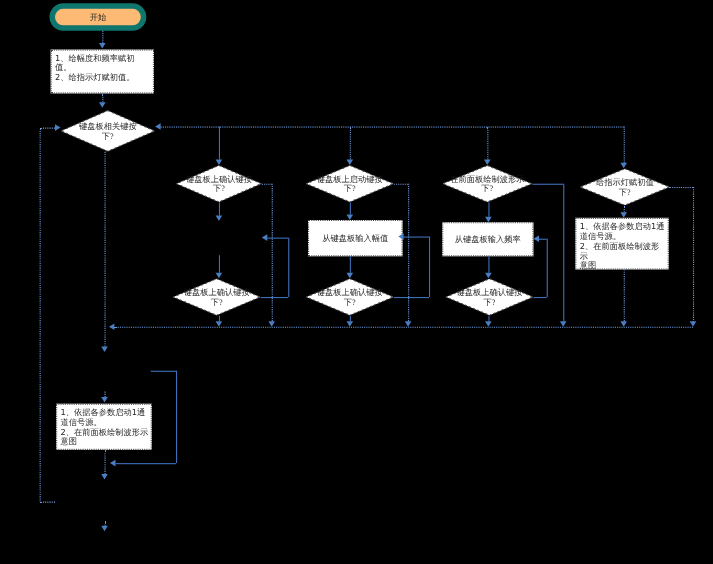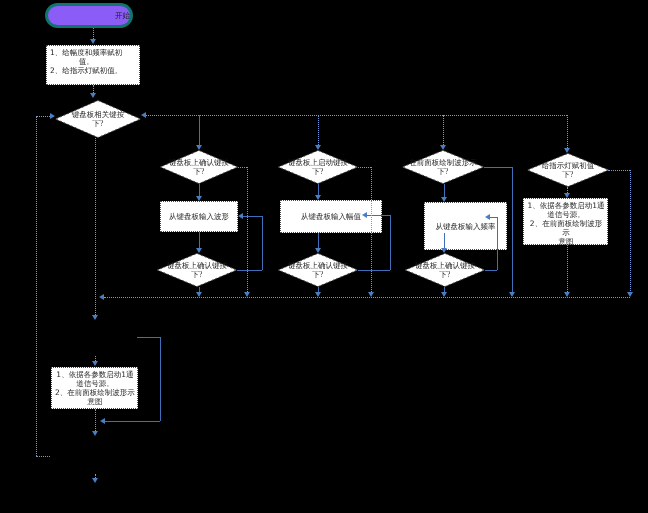--- a/index.html
+++ b/index.html
@@ -1,26 +1,26 @@
 <!DOCTYPE html>
 <html><head>
 <meta charset="utf-8">
 <style>
   html,body{margin:0;padding:0;background:#000;}
   .canvas{position:relative;width:648px;height:513px;background:#000;overflow:hidden;
           font-family:"DejaVu Sans",sans-serif;}
   .node{position:absolute;box-sizing:border-box;display:flex;align-items:center;justify-content:center;}
-  .term{background:#8b5cf6;border:3px solid #0f766e;border-radius:13px;justify-content:flex-end;}
+  .term{background:#fdba74;border:5px solid #0f766e;border-radius:13px;}
   .proc{background:#fff;border:1px dotted #4a4a4a;}
   .dia{background:transparent;font-family:Liberation Serif, serif;}
   .dsvg{position:absolute;left:0;top:0;width:100%;height:100%;}
   .dsvg polygon{fill:#fff;stroke:#4a4a4a;stroke-width:1;vector-effect:non-scaling-stroke;stroke-dasharray:2 2;}
   .lbl{position:relative;z-index:2;font-size:7.5px;line-height:9px;color:#1f1f1f;
        white-space:pre-line;text-align:center;}
-  .la .lbl{text-align:center;align-self:flex-start;padding:2px 2px 0 3px;}
+  .la .lbl{text-align:left;align-self:flex-start;padding:2px 2px 0 3px;}
   .la{justify-content:flex-start;}
   .ln{position:absolute;}
   .v{width:0;border-left:1px solid #3e6fb8;}
   .h{height:0;border-top:1px solid #3e6fb8;}
   .v.dot{border-left-style:dotted;border-left-color:#6f9ce0;}
   .h.dot{border-top-style:dotted;border-top-color:#6f9ce0;}
   .ar{position:absolute;width:0;height:0;}
   .ad{border-left:3px solid transparent;border-right:3px solid transparent;border-top:5px solid #4a7ec2;}
   .al{border-top:3px solid transparent;border-bottom:3px solid transparent;border-right:5px solid #4a7ec2;}
   .arr{border-top:3px solid transparent;border-bottom:3px solid transparent;border-left:5px solid #4a7ec2;}
@@ -48,57 +48,54 @@
 下?</span>
   </div>
 
   <div class="node dia" style="left:160px;top:150px;width:78px;height:34px">
     <svg class="dsvg" viewBox="0 0 100 50" preserveAspectRatio="none">
         <polygon points="50,0.6 99.4,25 50,49.4 0.6,25"></polygon>
       </svg>
     <span class="lbl">键盘板上确认键按
 下?</span>
   </div>
-  <div class="node proc" style="left:160px;top:201px;width:78px;height:31px">
-    <span class="lbl">从键盘板输入波形</span>
-  </div>
   <div class="node dia" style="left:157px;top:253px;width:80px;height:34px">
     <svg class="dsvg" viewBox="0 0 100 50" preserveAspectRatio="none">
         <polygon points="50,0.6 99.4,25 50,49.4 0.6,25"></polygon>
       </svg>
     <span class="lbl">键盘板上确认键按
 下?</span>
   </div>
 
   <div class="node dia" style="left:278px;top:150px;width:80px;height:34px">
     <svg class="dsvg" viewBox="0 0 100 50" preserveAspectRatio="none">
         <polygon points="50,0.6 99.4,25 50,49.4 0.6,25"></polygon>
       </svg>
     <span class="lbl">键盘板上启动键按
 下?</span>
   </div>
-  <div class="node proc" style="left:280px;top:200px;width:102px;height:33px">
+  <div class="node proc" style="left:280px;top:200px;width:86px;height:33px">
     <span class="lbl">从键盘板输入幅值</span>
   </div>
   <div class="node dia" style="left:278px;top:253px;width:80px;height:34px">
     <svg class="dsvg" viewBox="0 0 100 50" preserveAspectRatio="none">
         <polygon points="50,0.6 99.4,25 50,49.4 0.6,25"></polygon>
       </svg>
     <span class="lbl">键盘板上确认键按
 下?</span>
   </div>
 
   <div class="node dia" style="left:402px;top:150px;width:82px;height:34px">
     <svg class="dsvg" viewBox="0 0 100 50" preserveAspectRatio="none">
         <polygon points="50,0.6 99.4,25 50,49.4 0.6,25"></polygon>
       </svg>
     <span class="lbl">在前面板绘制波形示
 下?</span>
   </div>
-  <div class="node proc" style="left:424px;top:202px;width:83px;height:48px">
+  <div class="node proc" style="left:402px;top:202px;width:83px;height:31px">
     <span class="lbl">从键盘板输入频率</span>
   </div>
   <div class="node dia" style="left:405px;top:253px;width:80px;height:34px">
     <svg class="dsvg" viewBox="0 0 100 50" preserveAspectRatio="none">
         <polygon points="50,0.6 99.4,25 50,49.4 0.6,25"></polygon>
       </svg>
     <span class="lbl">键盘板上确认键按
 下?</span>
   </div>
 

